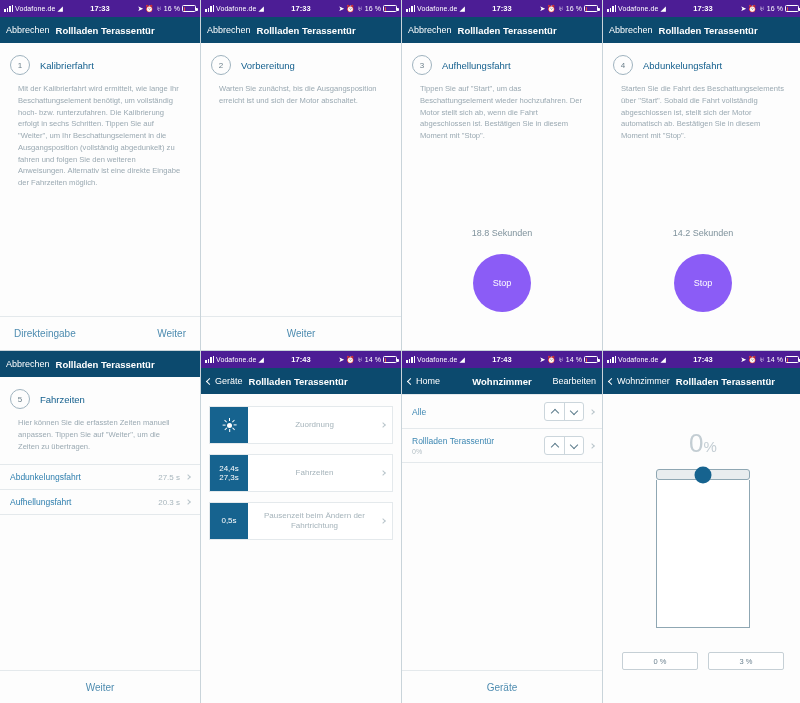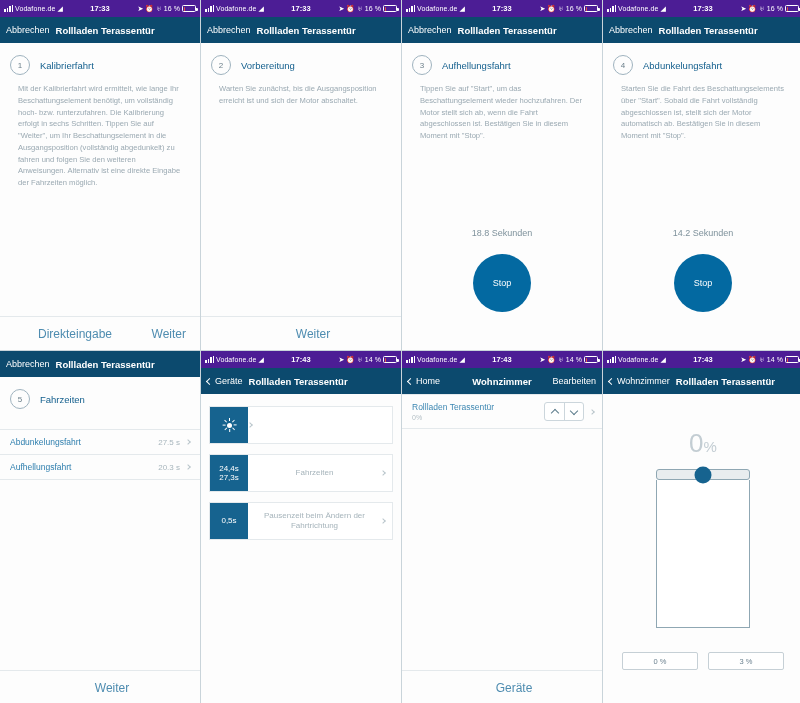--- a/index.html
+++ b/index.html
@@ -132,31 +132,31 @@
 
   .bottom-bar {
     margin-top: auto;
     border-top: 1px solid #e4e9ec;
     height: 34px;
     display: flex; align-items: center;
     padding: 0 14px;
   }
   .bottom-bar.two { justify-content: space-between; }
   .bottom-bar.one { justify-content: center; }
-  .bottom-btn { font-size: 12px; color: #4e8cb0; margin-left: 24px; }
+  .bottom-btn { font-size: 10px; color: #4e8cb0; }
 
   
   .timer {
     text-align: center; font-size: 9px; color: #7f929c;
     margin-top: 86px;
   }
   .stop-wrap { display: flex; justify-content: center; margin-top: 16px; }
   .stop-btn {
     width: 58px; height: 58px; border-radius: 50%;
-    background: #0369a1; color: #ffffff;
+    background: #8b5cf6; color: #ffffff;
     display: flex; align-items: center; justify-content: center;
     font-size: 9px;
   }
 
   
   .tiles { padding: 12px 8px 0 8px; display: flex; flex-direction: column; gap: 10px; }
   .tile-row {
     display: flex; align-items: stretch;
     border: 1px solid #e4e9ec;
     background: #fff;
@@ -426,20 +426,21 @@
       <div class="nav-inline">
         <span class="nav-back">Abbrechen</span>
         <span class="nav-title">Rollladen Terassentür</span>
       </div>
     </div>
     <div class="body">
       <div class="step-head">
         <div class="step-circle">5</div>
         <div class="step-title">Fahrzeiten</div>
       </div>
+      <div class="step-body">Hier können Sie die erfassten Zeiten manuell anpassen. Tippen Sie auf "Weiter", um die Zeiten zu übertragen.</div>
       <div class="rows">
         <div class="row">
           <span class="label">Abdunkelungsfahrt</span>
           <span class="value">27.5 s</span>
           <span class="chev-right"></span>
         </div>
         <div class="row">
           <span class="label">Aufhellungsfahrt</span>
           <span class="value">20.3 s</span>
           <span class="chev-right"></span>
@@ -493,20 +494,21 @@
               <span class="ray" style="transform:rotate(0deg)"></span>
               <span class="ray" style="transform:rotate(45deg)"></span>
               <span class="ray" style="transform:rotate(90deg)"></span>
               <span class="ray" style="transform:rotate(135deg)"></span>
               <span class="ray" style="transform:rotate(180deg)"></span>
               <span class="ray" style="transform:rotate(225deg)"></span>
               <span class="ray" style="transform:rotate(270deg)"></span>
               <span class="ray" style="transform:rotate(315deg)"></span>
             </div>
           </div>
+          <div class="tile-label">Zuordnung</div>
           <div class="tile-chev">
               <span class="chev-right"></span>
             </div>
         </div>
 
         <div class="tile-row">
           <div class="tile-icon">
             <span>24,4s</span>
             <span>27,3s</span>
           </div>
@@ -558,20 +560,34 @@
         <span class="chev-left"></span>
         <span>Home</span>
       </span>
       <span class="nav-title center">Wohnzimmer</span>
       <span class="nav-right">Bearbeiten</span>
     </div>
     <div class="body">
       <div>
         <div class="list-row">
           <div class="lr-text">
+            <div class="lr-title">Alle</div>
+          </div>
+          <div class="updown">
+            <div>
+                <span class="chev-up"></span>
+              </div>
+            <div>
+                <span class="chev-dn"></span>
+              </div>
+          </div>
+          <span class="chev-right"></span>
+        </div>
+        <div class="list-row">
+          <div class="lr-text">
             <div class="lr-title">Rollladen Terassentür</div>
             <div class="lr-sub">0%</div>
           </div>
           <div class="updown">
             <div>
                 <span class="chev-up"></span>
               </div>
             <div>
                 <span class="chev-dn"></span>
               </div>

